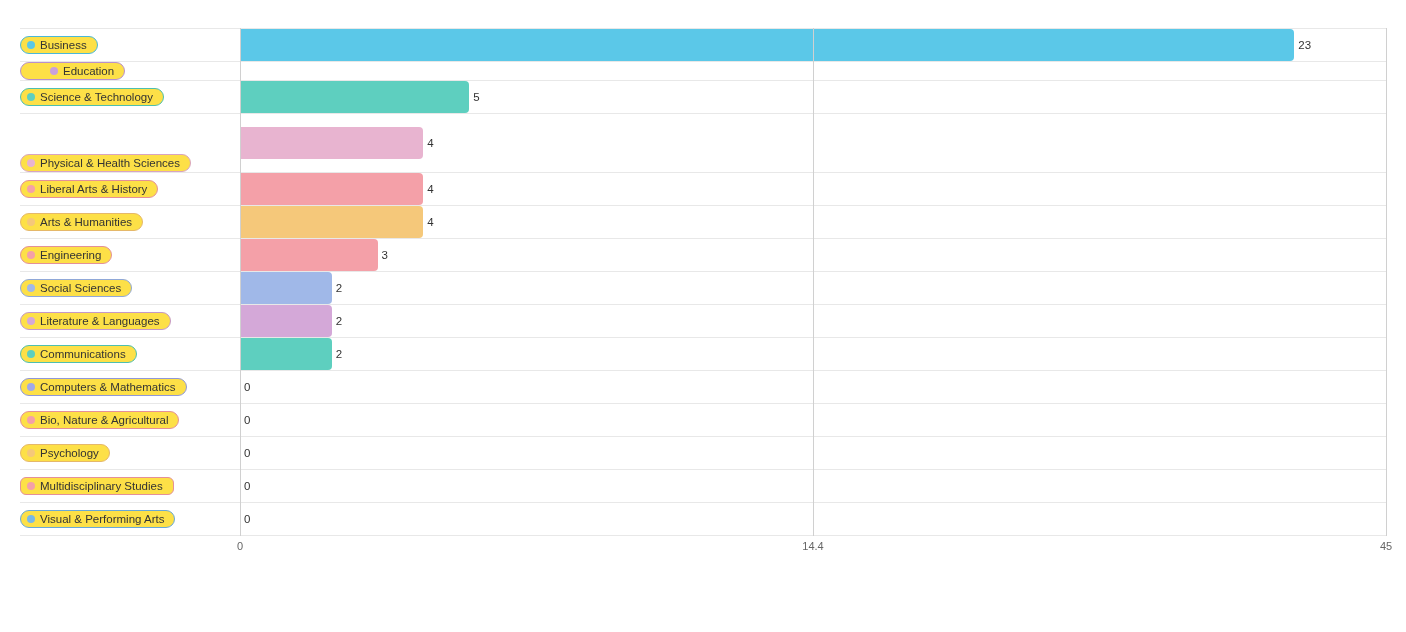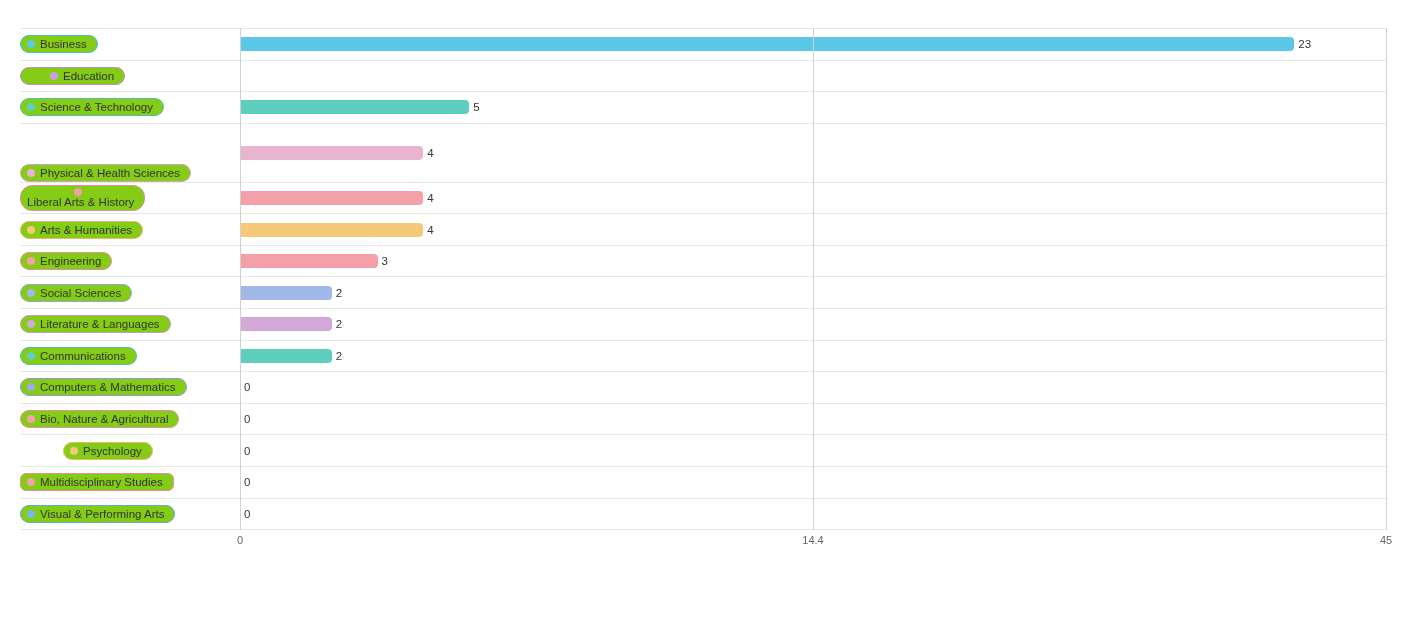--- a/index.html
+++ b/index.html
@@ -64,32 +64,32 @@
     }
     .bar-label-pill {
       display: inline-flex;
       align-items: center;
       border-radius: 12px;
       padding: 2px 10px 2px 6px;
       font-size: 11.5px;
       color: #333;
       white-space: nowrap;
       border: 1.5px solid;
-      background: #84cc16;
+      background: #fde047;
     }
     .bar-label-dot {
       width: 8px;
       height: 8px;
       border-radius: 50%;
       margin-right: 5px;
       flex-shrink: 0;
     }
     .bar-track {
       flex: 1;
-      height: 14px;
+      height: 32px;
       position: relative;
       display: flex;
       align-items: center;
     }
     .bar-fill {
       height: 100%;
       border-radius: 0 4px 4px 0;
       position: absolute;
       left: 0;
       top: 0;
@@ -175,21 +175,21 @@
               <span>Physical &amp; Health Sciences</span>
             </div>
           </div>
           <div class="bar-track">
             <div class="bar-fill" style="width: 16%; background-color: rgb(232, 180, 208);"></div>
             <div class="bar-value" style="left: calc(16% + 4px); top: 50%; transform: translateY(-50%);">4</div>
           </div>
         </div>
         <div class="bar-row">
           <div class="bar-label-wrap">
-            <div class="bar-label-pill" style="border-color: rgb(228, 144, 152); flex-direction: column;">
+            <div class="bar-label-pill" style="border-color: rgb(228, 144, 152);">
               <div class="bar-label-dot" style="background-color: rgb(244, 160, 168);"></div>
               <span>Liberal Arts &amp; History</span>
             </div>
           </div>
           <div class="bar-track">
             <div class="bar-fill" style="width: 16%; background-color: rgb(244, 160, 168);"></div>
             <div class="bar-value" style="left: calc(16% + 4px); top: 50%; transform: translateY(-50%);">4</div>
           </div>
         </div>
         <div class="bar-row">
@@ -269,21 +269,21 @@
               <div class="bar-label-dot" style="background-color: rgb(244, 160, 168);"></div>
               <span>Bio, Nature &amp; Agricultural</span>
             </div>
           </div>
           <div class="bar-track">
             <div class="bar-value" style="left: 4px; top: 50%; transform: translateY(-50%);">0</div>
           </div>
         </div>
         <div class="bar-row">
           <div class="bar-label-wrap">
-            <div class="bar-label-pill" style="border-color: rgb(229, 184, 106); margin-left: 43px;">
+            <div class="bar-label-pill" style="border-color: rgb(229, 184, 106);">
               <div class="bar-label-dot" style="background-color: rgb(245, 200, 122);"></div>
               <span>Psychology</span>
             </div>
           </div>
           <div class="bar-track">
             <div class="bar-value" style="left: 4px; top: 50%; transform: translateY(-50%);">0</div>
           </div>
         </div>
         <div class="bar-row">
           <div class="bar-label-wrap">

